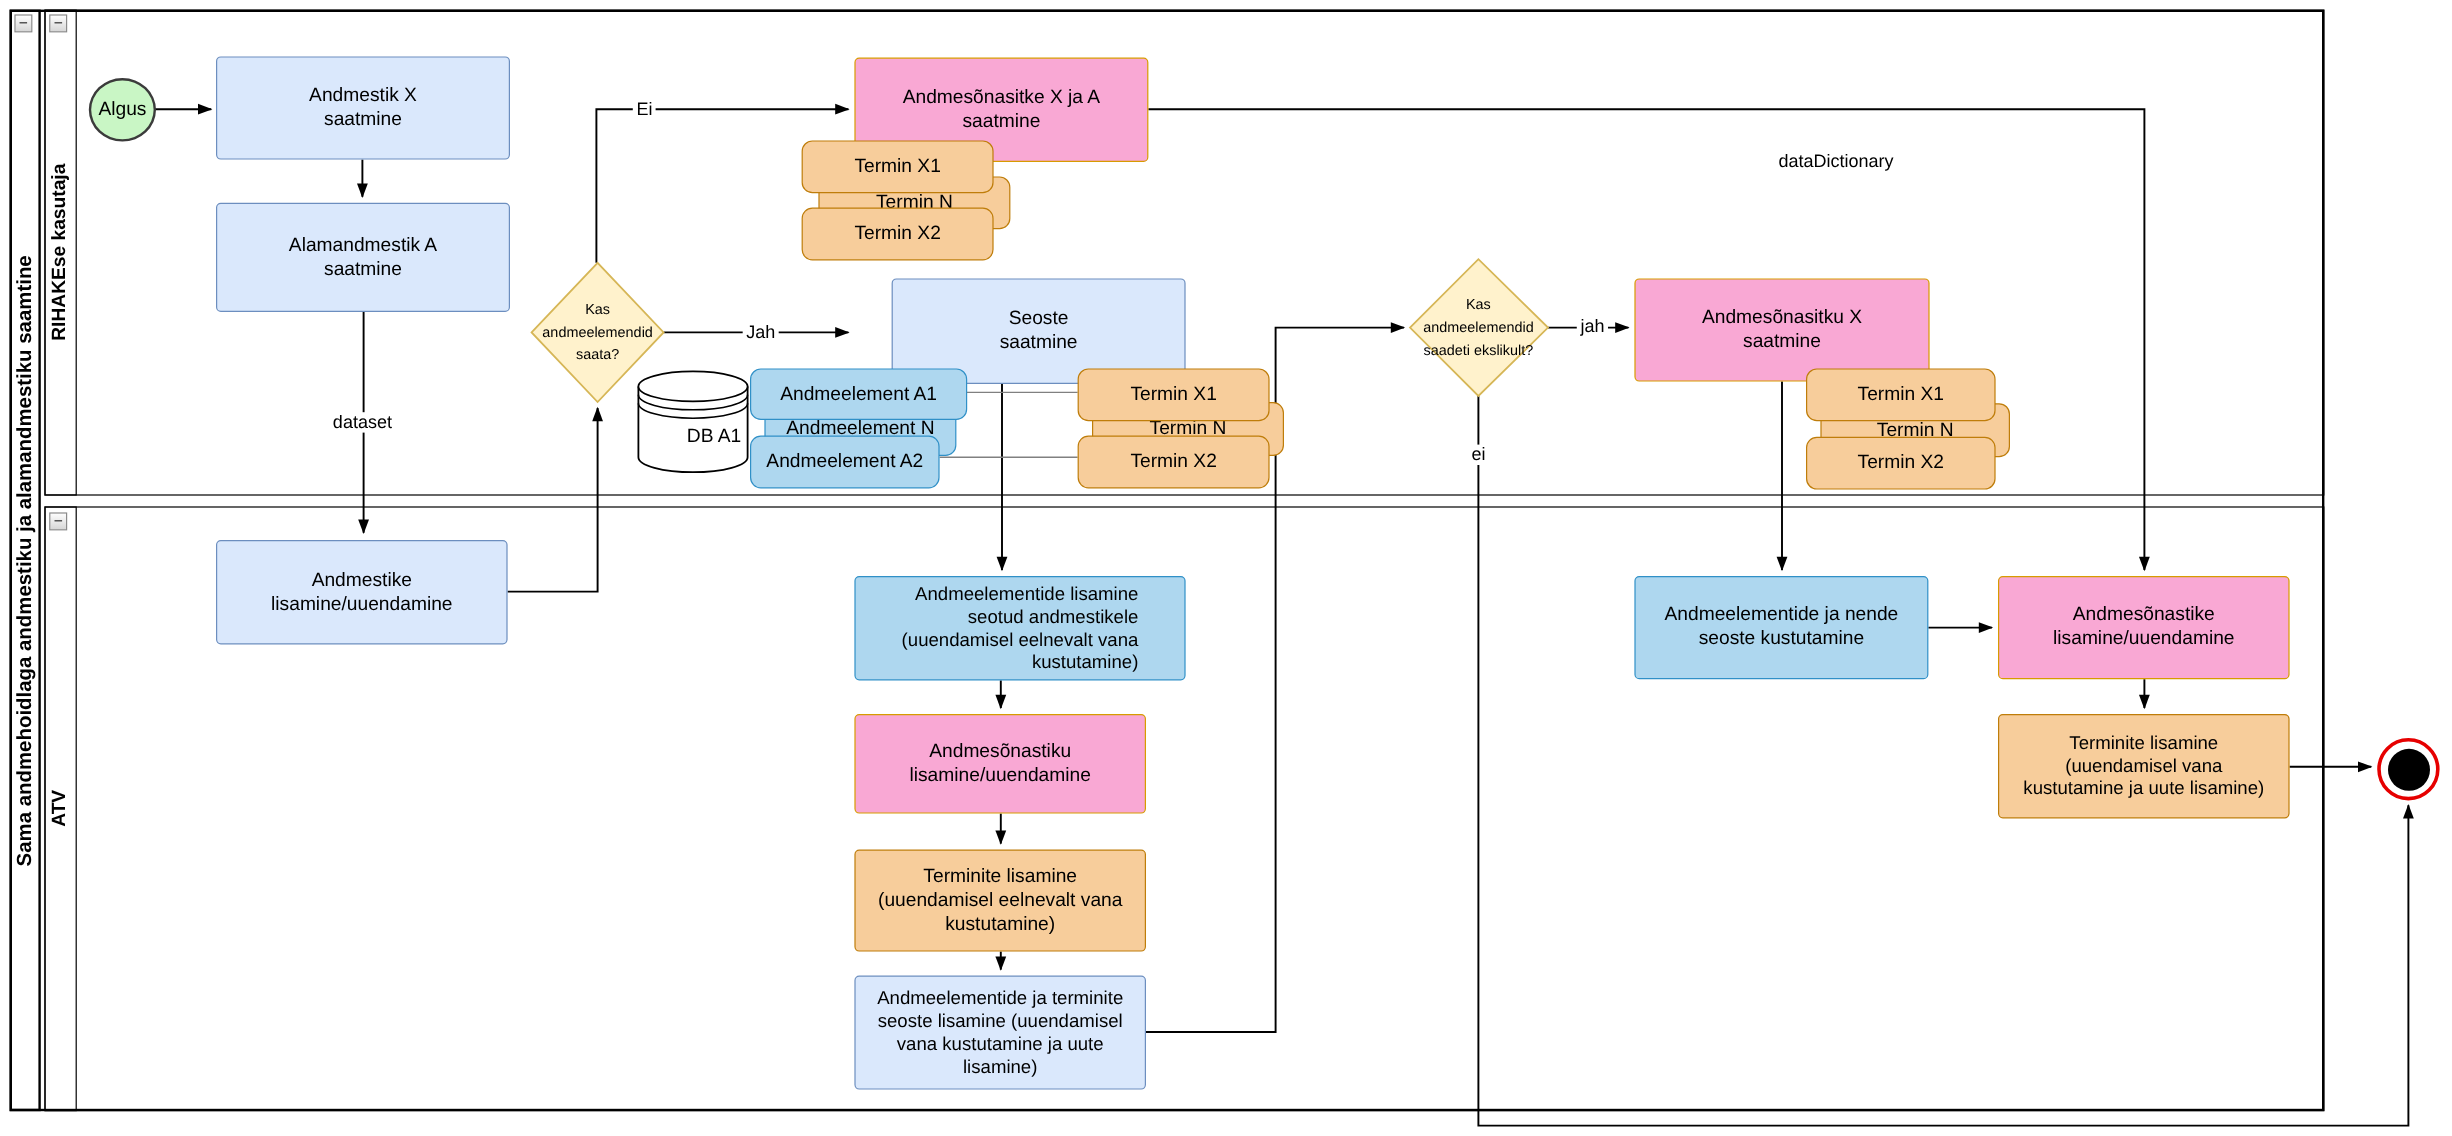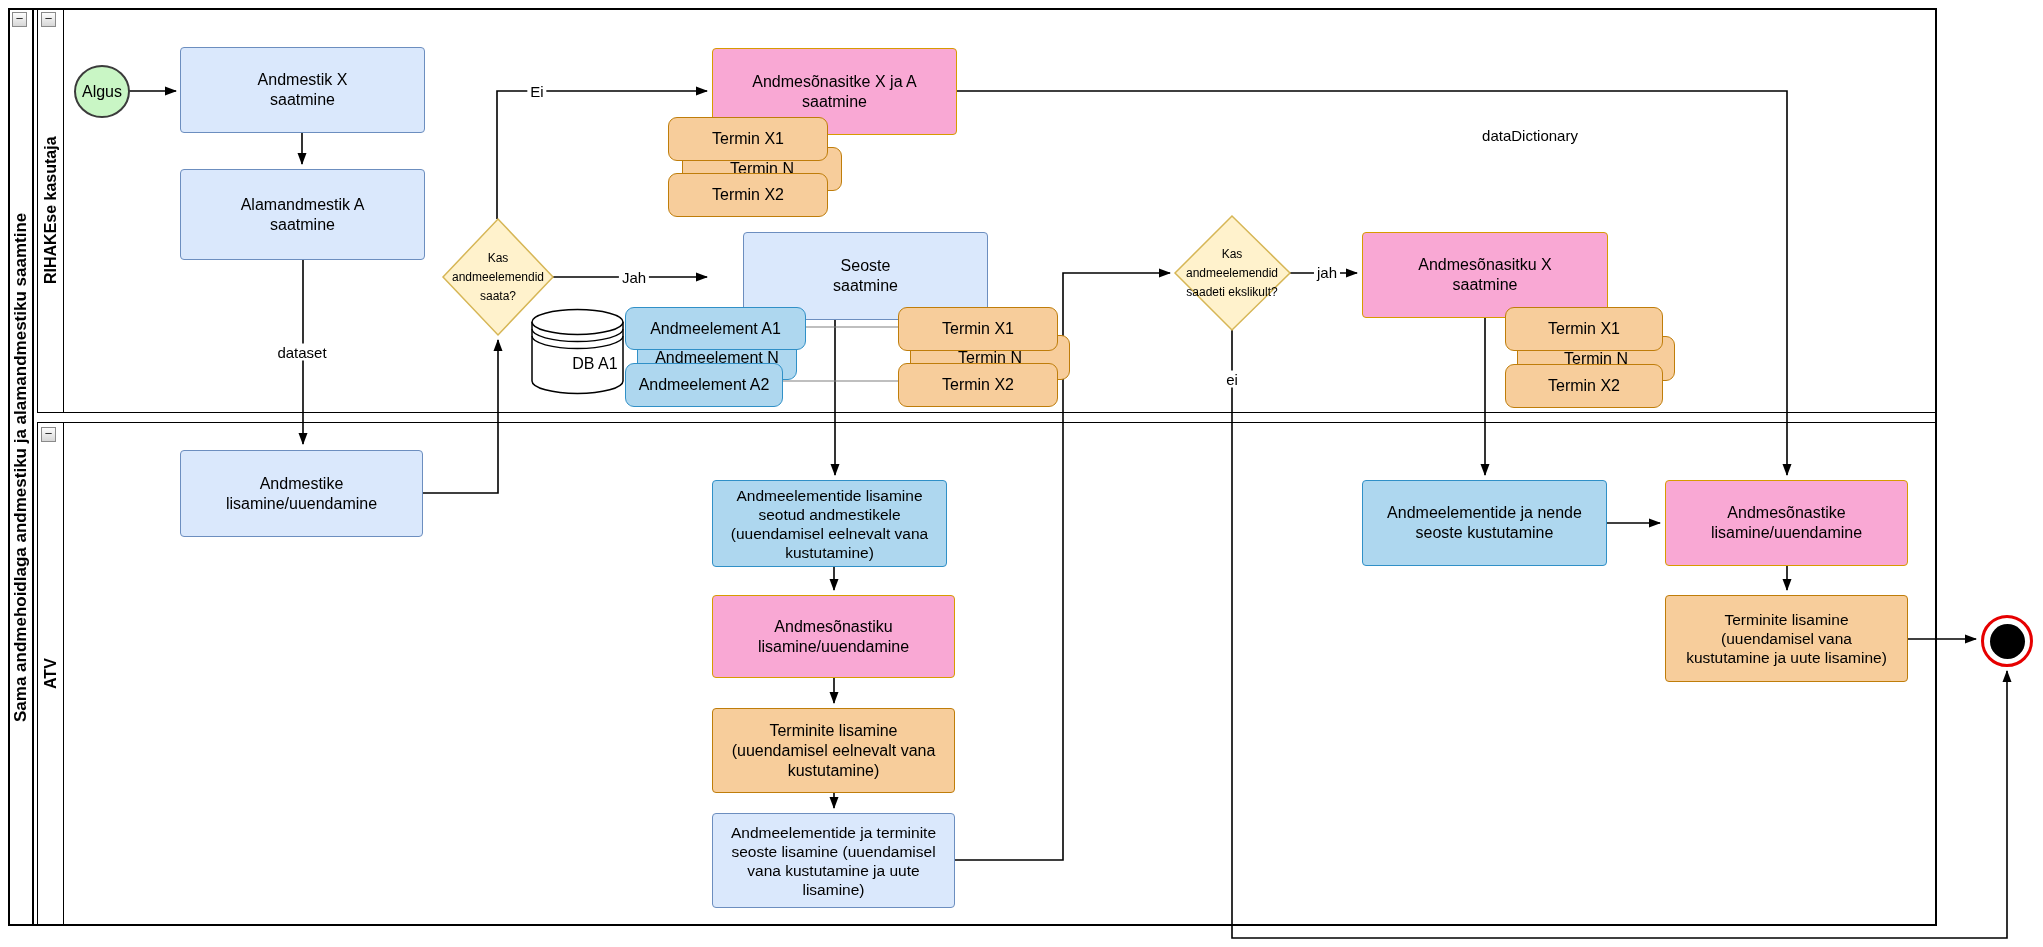--- a/index.html
+++ b/index.html
@@ -136,21 +136,21 @@
 
   <div class="dtext" style="left:498px;top:277px;width:175px;">Kas
 andmeelemendid
 saata?</div>
   <div class="dtext" style="left:1232px;top:273px;width:185px;">Kas
 andmeelemendid
 saadeti ekslikult?</div>
 
   <div class="box blue" style="left:180px;top:450px;width:243px;height:87px;">Andmestike
 lisamine/uuendamine</div>
-  <div class="box cyan" style="left:712px;top:480px;width:235px;height:87px;font-size:15.5px;line-height:19px;">Andmeelementide lisamine
+  <div class="box cyan" style="left:712px;top:480px;width:276px;height:87px;font-size:15.5px;line-height:19px;text-align:right;">Andmeelementide lisamine
 seotud andmestikele
 (uuendamisel eelnevalt vana
 kustutamine)</div>
   <div class="box peach" style="left:712px;top:595px;width:243px;height:83px;">Andmesõnastiku
 lisamine/uuendamine</div>
   <div class="box orange" style="left:712px;top:708px;width:243px;height:85px;">Terminite lisamine
 (uuendamisel eelnevalt vana
 kustutamine)</div>
   <div class="box cyan" style="left:1362px;top:480px;width:245px;height:86px;">Andmeelementide ja nende
 seoste kustutamine</div>

